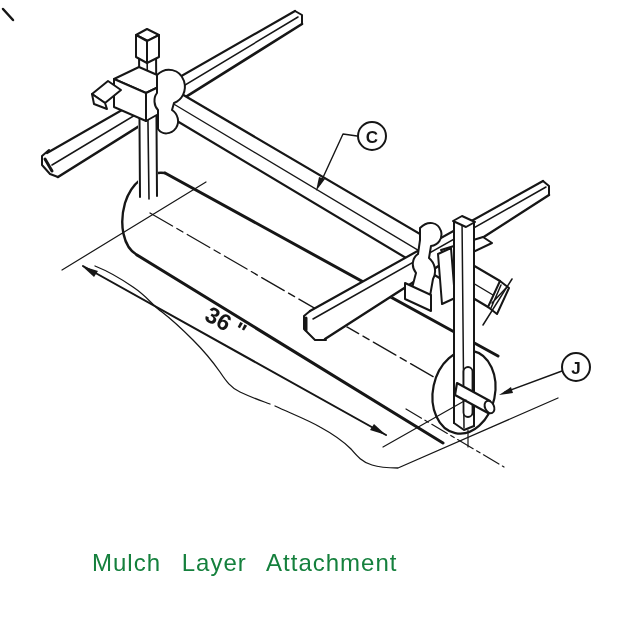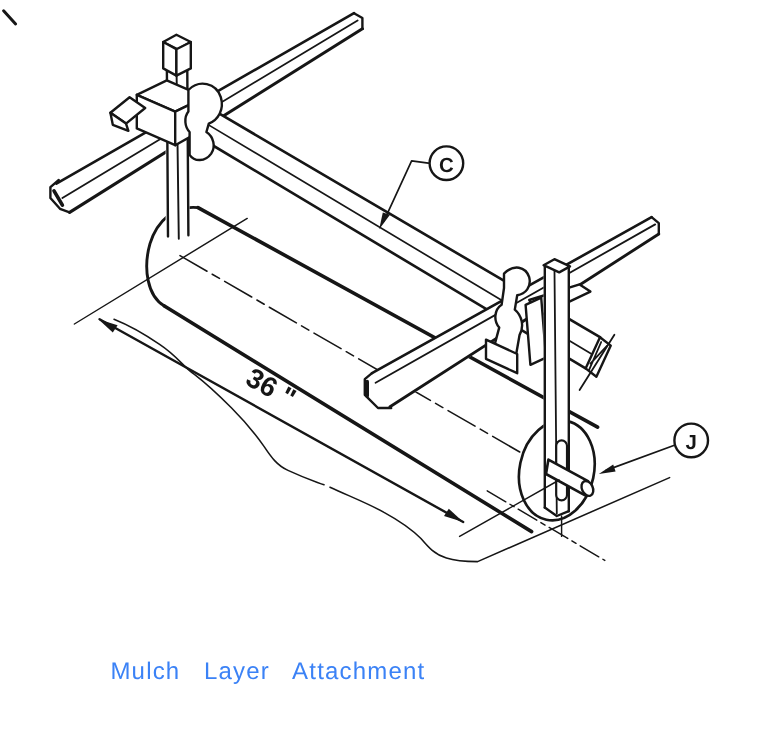--- a/index.html
+++ b/index.html
@@ -4,21 +4,21 @@
 <style>
   html,body{margin:0;padding:0;background:#fff;}
   #page{position:relative;width:640px;height:628px;background:#ffffff;overflow:hidden;
         font-family:"Liberation Sans", sans-serif;}
   #drawing{position:absolute;left:0;top:0;}
   .ink{stroke:#161616;fill:none;stroke-linecap:round;stroke-linejoin:round;}
   .solid{fill:#ffffff;stroke:#161616;stroke-linejoin:round;}
   .filled{fill:#161616;stroke:none;}
   text.ann{fill:#161616;font-family:"Liberation Sans", sans-serif;}
   #caption{position:absolute;left:92px;top:549px;width:420px;
-           font-size:20px;color:#3b82f6;letter-spacing:1px;word-spacing:13px;
+           font-size:24px;color:#15803d;letter-spacing:1px;word-spacing:13px;
            font-family:"Liberation Sans", sans-serif;}
 </style>
 </head>
 <body>
 
 <div id="page">
   <svg id="drawing" width="640" height="628" viewBox="0 0 640 628">
 
     <path class="ink" d="M3,9 L13,20" stroke-width="2.5"></path>
 

